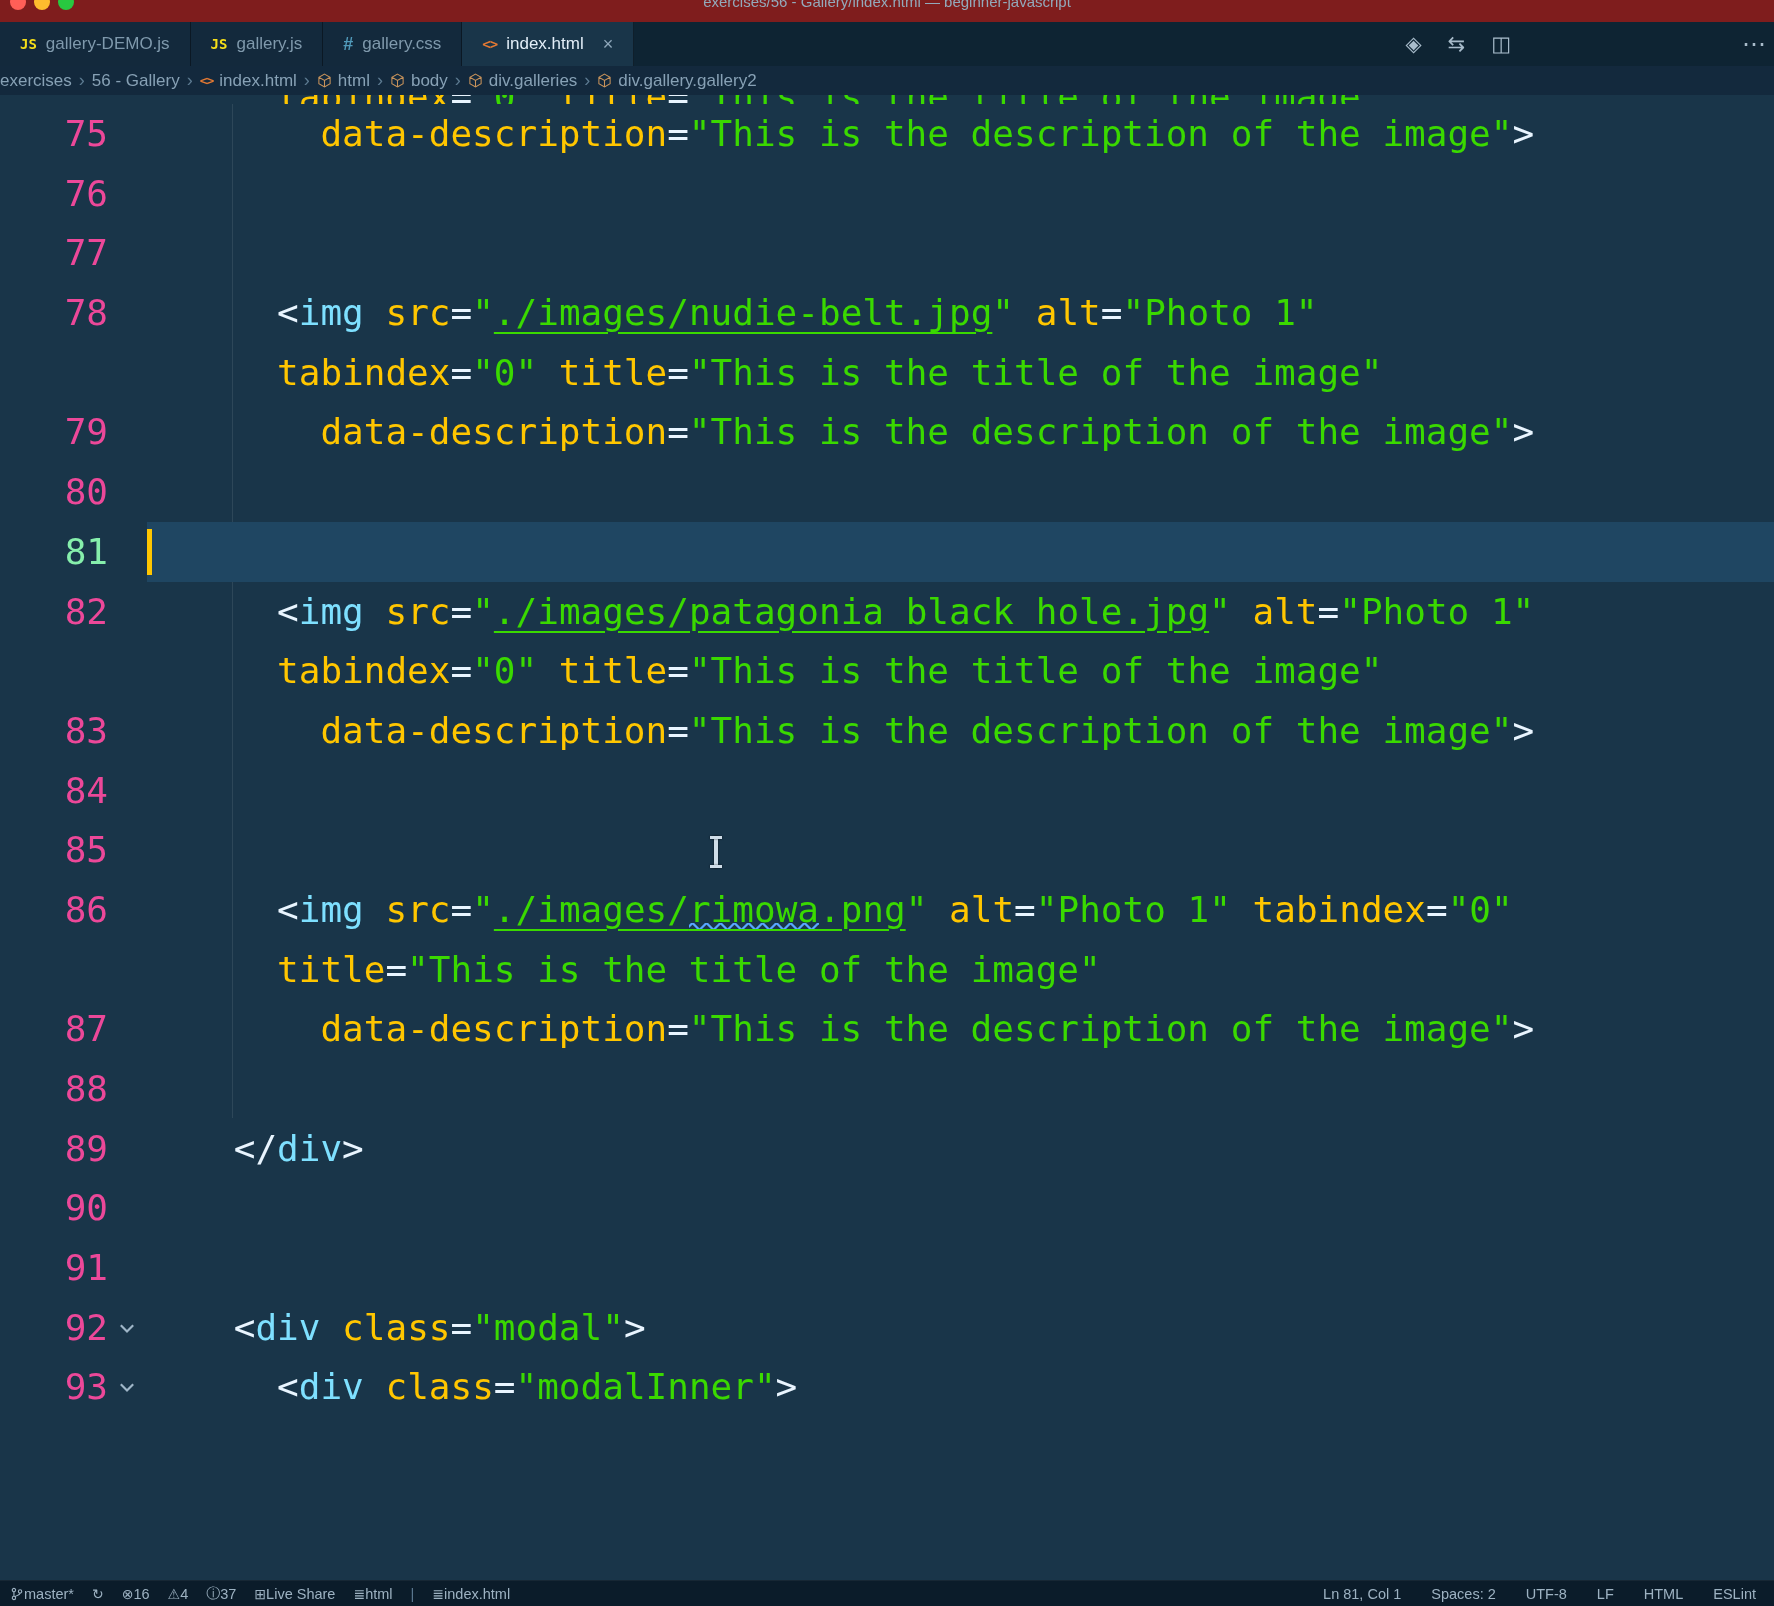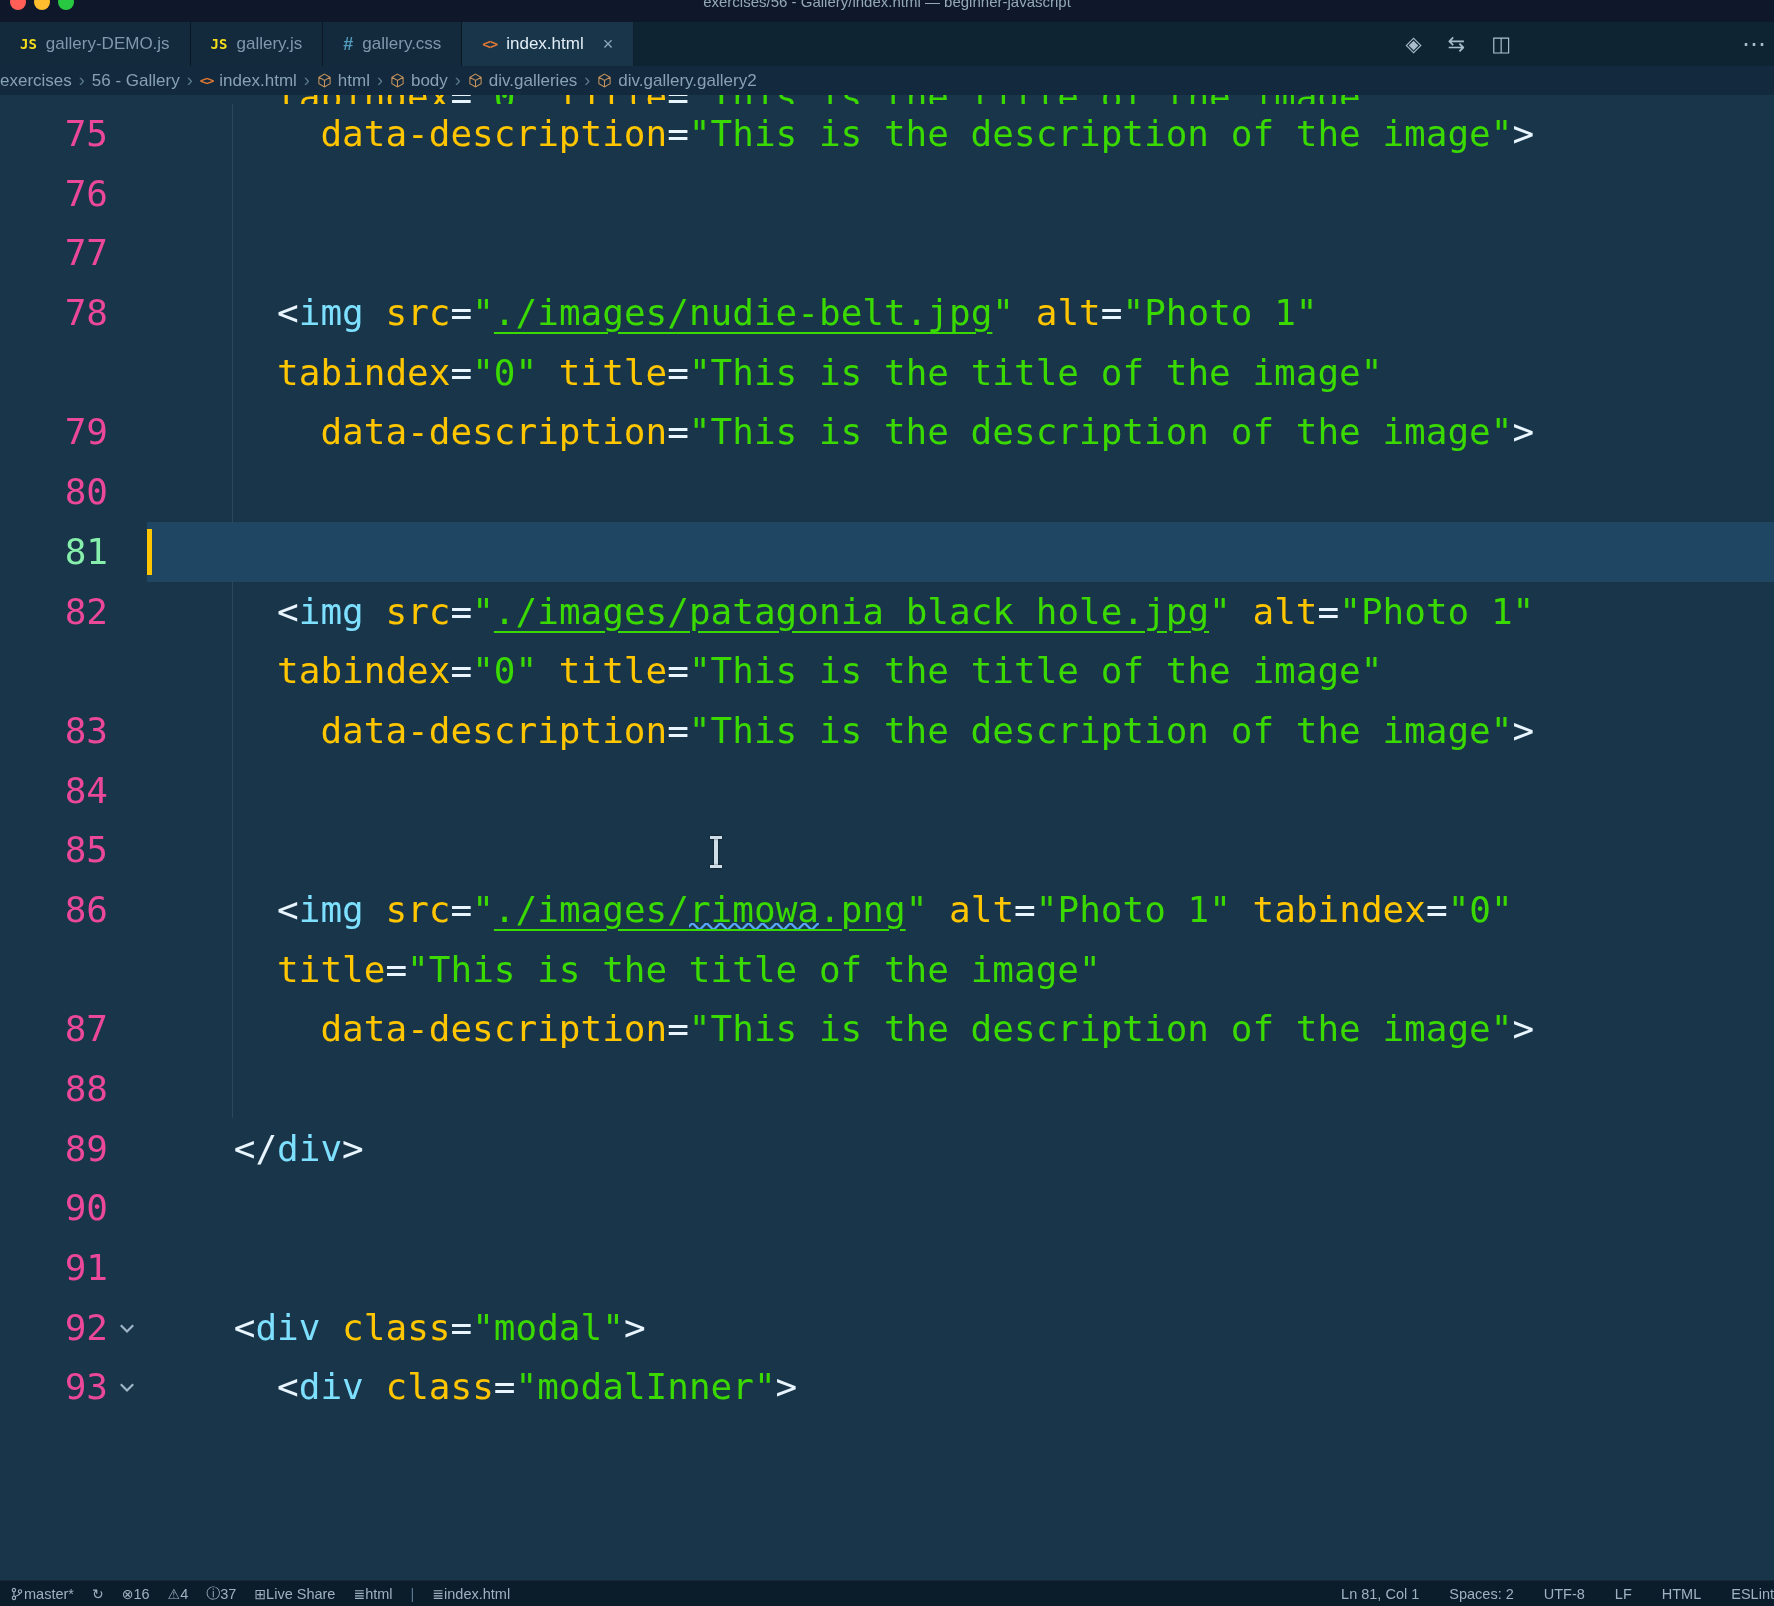--- a/index.html
+++ b/index.html
@@ -5,21 +5,21 @@
   * { box-sizing: border-box; margin: 0; padding: 0; }
   html,body { width:1774px; height:1606px; overflow:hidden; }
   body {
     position:relative;
     background:#193549;
     font-family:"Liberation Sans", sans-serif;
     -webkit-font-smoothing:antialiased;
   }
 
   
-  .titlebar { position:absolute; top:0; left:0; right:0; height:22px; background:#0f172a; z-index:30; }
+  .titlebar { position:absolute; top:0; left:0; right:0; height:22px; background:#7f1d1d; z-index:30; }
   .tl { position:absolute; top:-6px; width:16px; height:16px; border-radius:50%; }
   .tl.red    { left:10px; background:#ff5f57; }
   .tl.yellow { left:34px; background:#febc2e; }
   .tl.green  { left:58px; background:#28c840; }
   .wtitle { position:absolute; top:-7px; left:0; right:0; text-align:center; font-size:15px; color:#93a9ba; white-space:nowrap; }
 
   
   .tabbar { position:absolute; top:22px; left:0; right:0; height:44px; background:#0e2433; display:flex; align-items:stretch; z-index:29; }
   .tab { display:flex; align-items:center; gap:9px; padding:0 20px; font-size:17px; color:#7f99ac; background:#13293c; border-right:1px solid rgba(0,0,0,.4); cursor:default; white-space:nowrap; }
   .tab.active { background:#193549; color:#e2eef8; }
@@ -75,21 +75,21 @@
   }
 
   
   .ibeam { position:absolute; left:714px; top:645px; width:4px; height:32px; background:#cfdde8; box-shadow:0 0 2px rgba(0,0,0,.7); }
   .ibeam::before, .ibeam::after { content:""; position:absolute; left:-4px; width:12px; height:3px; background:#cfdde8; box-shadow:0 0 2px rgba(0,0,0,.7); }
   .ibeam::before { top:0; } .ibeam::after { bottom:0; }
 
   
   .statusbar { position:absolute; left:0; right:0; bottom:0; height:26px; background:#0b1c2a; border-top:1px solid rgba(255,255,255,.05); display:flex; align-items:center; font-size:14.5px; color:#9db2c2; z-index:30; white-space:nowrap; }
   .sb-left  { display:flex; align-items:center; gap:18px; padding-left:10px; }
-  .sb-right { margin-left:auto; display:flex; align-items:center; gap:30px; }
+  .sb-right { margin-left:auto; display:flex; align-items:center; gap:30px; padding-right:18px; }
   .sb-item { display:inline-flex; align-items:center; cursor:default; }
   .sb-icon { display:inline-flex; align-items:center; font-size:14px; }
   .sb-icon svg { display:block; }
   .sb-div { color:#5c7a91; }
 </style>
 </head>
 <body>
 
 <div class="titlebar">
   <span class="tl red"></span>

